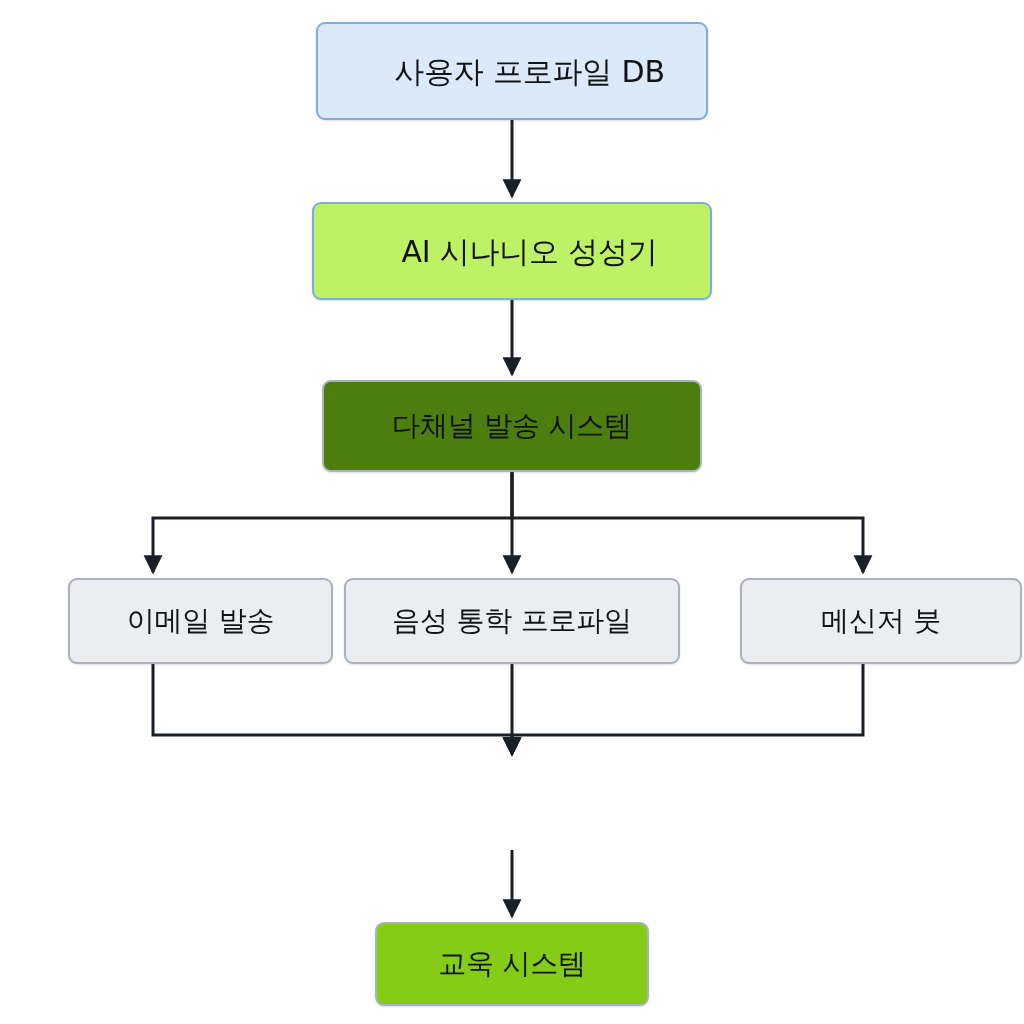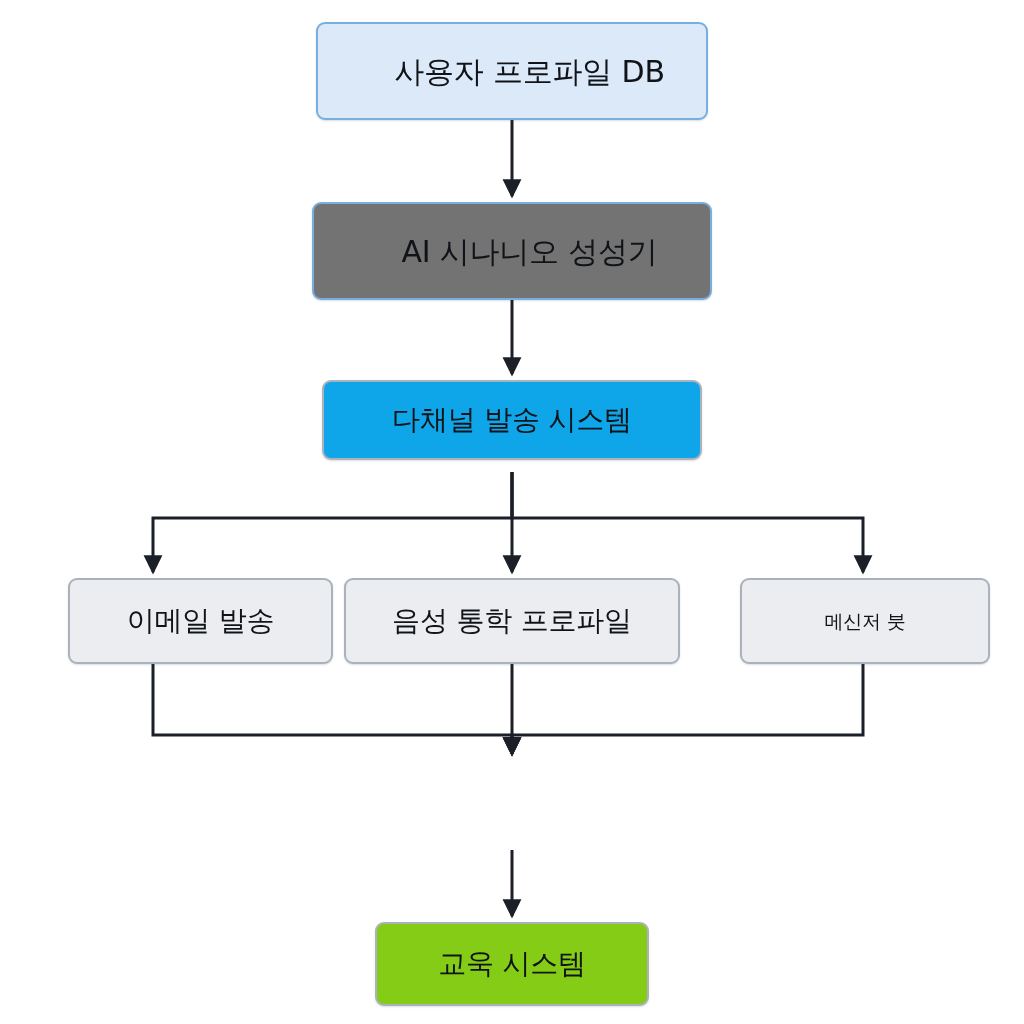--- a/index.html
+++ b/index.html
@@ -90,37 +90,37 @@
       <path d="M 863 664 L 863 735 L 512 735 L 512 754" marker-end="url(#arrow)" stroke="#1b2028"></path>
 
       <path d="M 512 850 L 512 916" marker-end="url(#arrow)" stroke="#1b2028"></path>
     </g>
   </svg>
 
   <div class="node blue" style="left: 316px; top: 22px; width: 392px; height: 98px; font-size: 30px; color: rgb(16, 19, 23); background: rgb(220, 233, 248); border-color: rgb(121, 174, 224);">
     <span class="label">사용자 프로파일 DB</span>
   </div>
 
-  <div class="node blue" style="left: 312px; top: 202px; width: 400px; height: 98px; font-size: 30px; color: rgb(16, 19, 23); background: #737373; border-color: rgb(121, 174, 224);">
+  <div class="node blue" style="left: 312px; top: 202px; width: 400px; height: 98px; font-size: 30px; color: rgb(16, 19, 23); background: #bef264; border-color: rgb(121, 174, 224);">
     <span class="label">AI 시나니오 성성기</span>
   </div>
 
-  <div class="node gray" style="left: 322px; top: 380px; width: 380px; height: 80px; font-size: 28px; color: rgb(16, 19, 23); background: #0ea5e9; border-color: rgb(169, 178, 189);">
+  <div class="node gray" style="left: 322px; top: 380px; width: 380px; height: 92px; font-size: 28px; color: rgb(16, 19, 23); background: #4d7c0f; border-color: rgb(169, 178, 189);">
     <span class="label">다채널 발송 시스템</span>
   </div>
 
   <div class="node gray" style="left: 30px; top: 578px; width: 265px; height: 86px; font-size: 28px; color: rgb(16, 19, 23); background: rgb(235, 237, 240); border-color: rgb(169, 178, 189); margin-left: 38px;">
     <span class="label">이메일 발송</span>
   </div>
 
   <div class="node gray" style="left: 344px; top: 578px; width: 336px; height: 86px; font-size: 28px; color: rgb(16, 19, 23); background: rgb(235, 237, 240); border-color: rgb(169, 178, 189);">
     <span class="label">음성 통학 프로파일</span>
   </div>
 
-  <div class="node gray" style="left: 740px; top: 578px; width: 250px; height: 86px; font-size: 19px; color: rgb(16, 19, 23); background: rgb(235, 237, 240); border-color: rgb(169, 178, 189);">
+  <div class="node gray" style="left: 740px; top: 578px; width: 282px; height: 86px; font-size: 28px; color: rgb(16, 19, 23); background: rgb(235, 237, 240); border-color: rgb(169, 178, 189);">
     <span class="label">메신저 붓</span>
   </div>
 
 
   <div class="node gray" style="left: 375px; top: 922px; width: 274px; height: 84px; font-size: 28px; color: rgb(16, 19, 23); background: #84cc16; border-color: rgb(169, 178, 189);">
     <span class="label">교욱 시스템</span>
   </div>
 
 </div>
 

